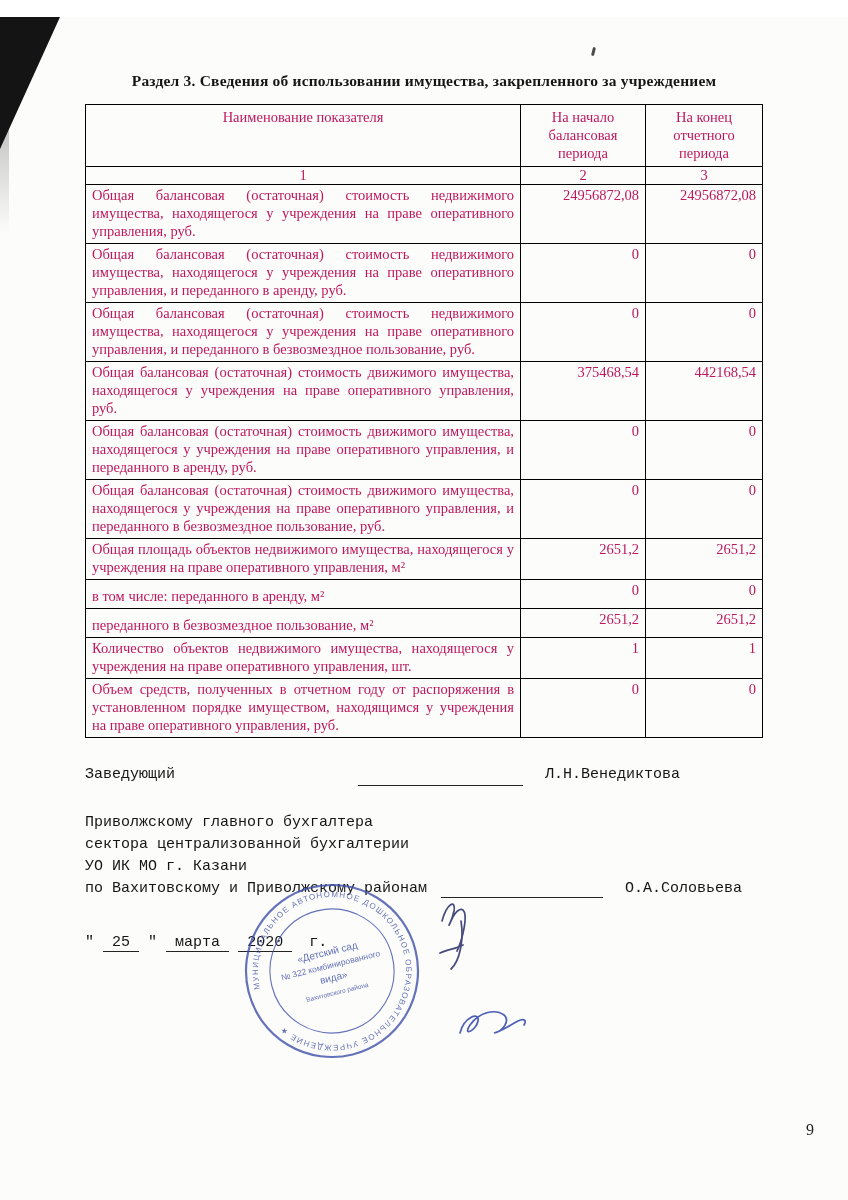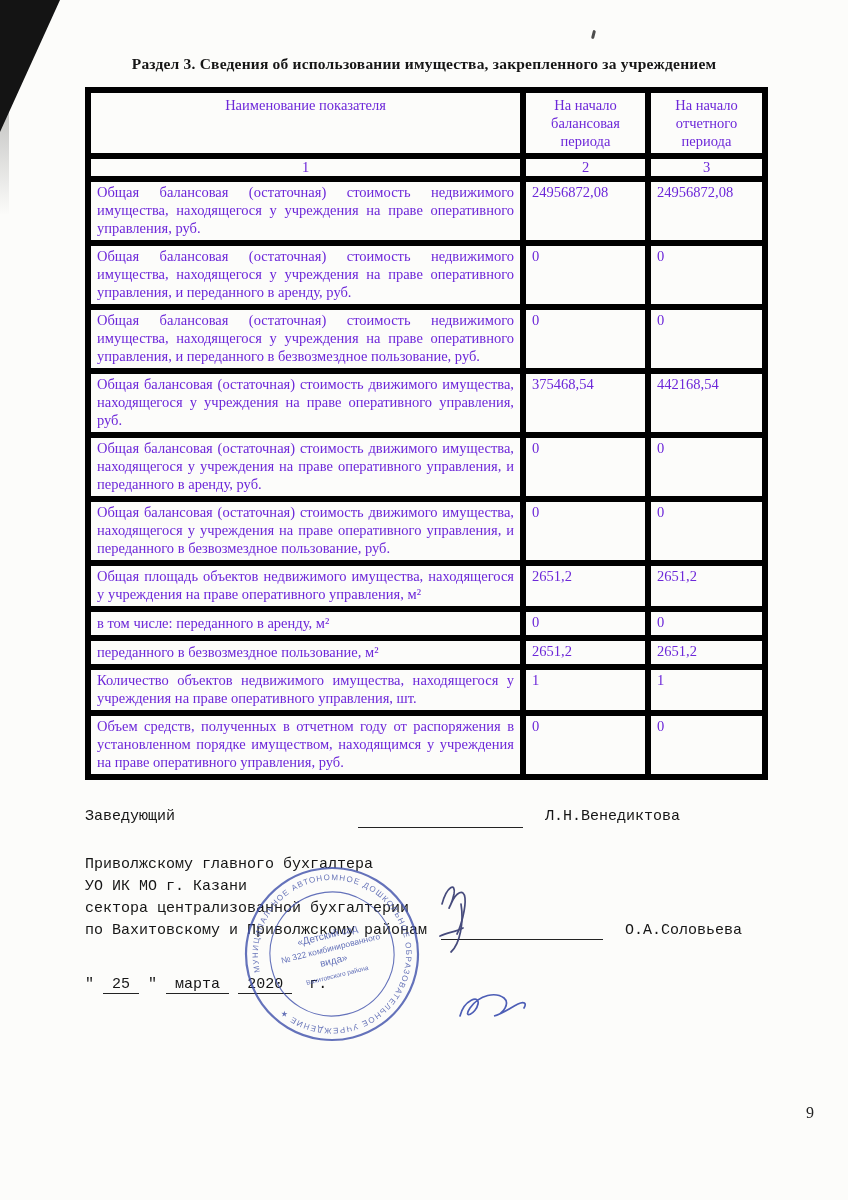--- a/index.html
+++ b/index.html
@@ -8,20 +8,21 @@
     width: 848px; height: 1200px;
     font-family: "Liberation Serif", "DejaVu Serif", serif;
     color: #161616;
     position: relative;
     overflow: hidden;
   }
   .page {
     position: absolute; inset: 0;
     background: #fcfcfa;
     padding-top: 54px;
+    margin-top: 17px;
   }
   
   .corner-artifact {
     position: absolute; left: 0; top: 0;
     width: 140px; height: 140px;
     background: #141414;
     clip-path: polygon(0 0, 60px 0, 0 132px);
   }
   .edge-smudge {
     position: absolute; left: 0; top: 0;
@@ -40,36 +41,36 @@
     line-height: 20px;
     letter-spacing: .2px;
   }
   table.doc-table {
     border-collapse: collapse;
     table-layout: fixed;
     width: 677px;
     margin: 13px 0 0 85px;
   }
   .doc-table th, .doc-table td {
-    border: 6px solid #000000;
+    border: 1px solid #000000;
     font-weight: normal;
     font-size: 14.5px;
     line-height: 18px;
     vertical-align: top;
     padding: 1px 6px 3px 6px;
-    color: #6d28d9;
+    color: #be185d;
   }
   .doc-table col.c1 { width: 435px; }
   .doc-table col.c2 { width: 125px; }
   .doc-table col.c3 { width: 117px; }
   .doc-table thead th { text-align: center; }
   .doc-table .hdr th { height: 62px; padding-top: 3px; }
   .doc-table .num-row th { height: 18px; padding: 0; line-height: 17px; }
   td.name { text-align: justify; }
-  td.val  { text-align: left; }
+  td.val  { text-align: right; }
   tr.short td { height: 29px; }
   tr.short td.name { vertical-align: bottom; }
 
   .sig-section { margin: 26px 0 0 85px; font-size: 15px; line-height: 22px; font-family: Liberation Mono, monospace; }
   .sig-row { display: flex; align-items: flex-end; }
   .head-label { width: 273px; display: inline-block; }
   .u-line {
     display: inline-block; width: 165px; height: 17px;
     border-bottom: 1.2px solid #232323;
   }
@@ -103,21 +104,21 @@
   <table class="doc-table">
     <colgroup>
       <col class="c1">
         <col class="c2">
         <col class="c3">
     </colgroup>
     <thead>
       <tr class="hdr">
         <th>Наименование показателя</th>
         <th>На начало балансовая периода</th>
-        <th>На начало отчетного периода</th>
+        <th>На конец отчетного периода</th>
       </tr>
       <tr class="num-row">
         <th>1</th>
         <th>2</th>
         <th>3</th>
       </tr>
     </thead>
     <tbody>
       <tr>
         <td class="name">Общая балансовая (остаточная) стоимость недвижимого имущества, находящегося у учреждения на праве оперативного управления, руб.</td>
@@ -179,22 +180,22 @@
 
   <div class="sig-section">
     <div class="sig-row">
       <span class="head-label">Заведующий</span>
       <span class="u-line"></span>
       <span class="sig-name">Л.Н.Венедиктова</span>
     </div>
 
     <div class="acct-block">
       <div>Приволжскому главного бухгалтера</div>
+      <div>сектора централизованной бухгалтерии</div>
       <div>УО ИК МО г. Казани</div>
-      <div>сектора централизованной бухгалтерии</div>
       <div class="acct-last">
         <span>по Вахитовскому и Приволжскому районам</span>
         <span class="u-line"></span>
         <span class="sig-name">О.А.Соловьева</span>
       </div>
     </div>
 
     <div class="date-row">
       <span>"</span>
       <span class="und">25</span>

